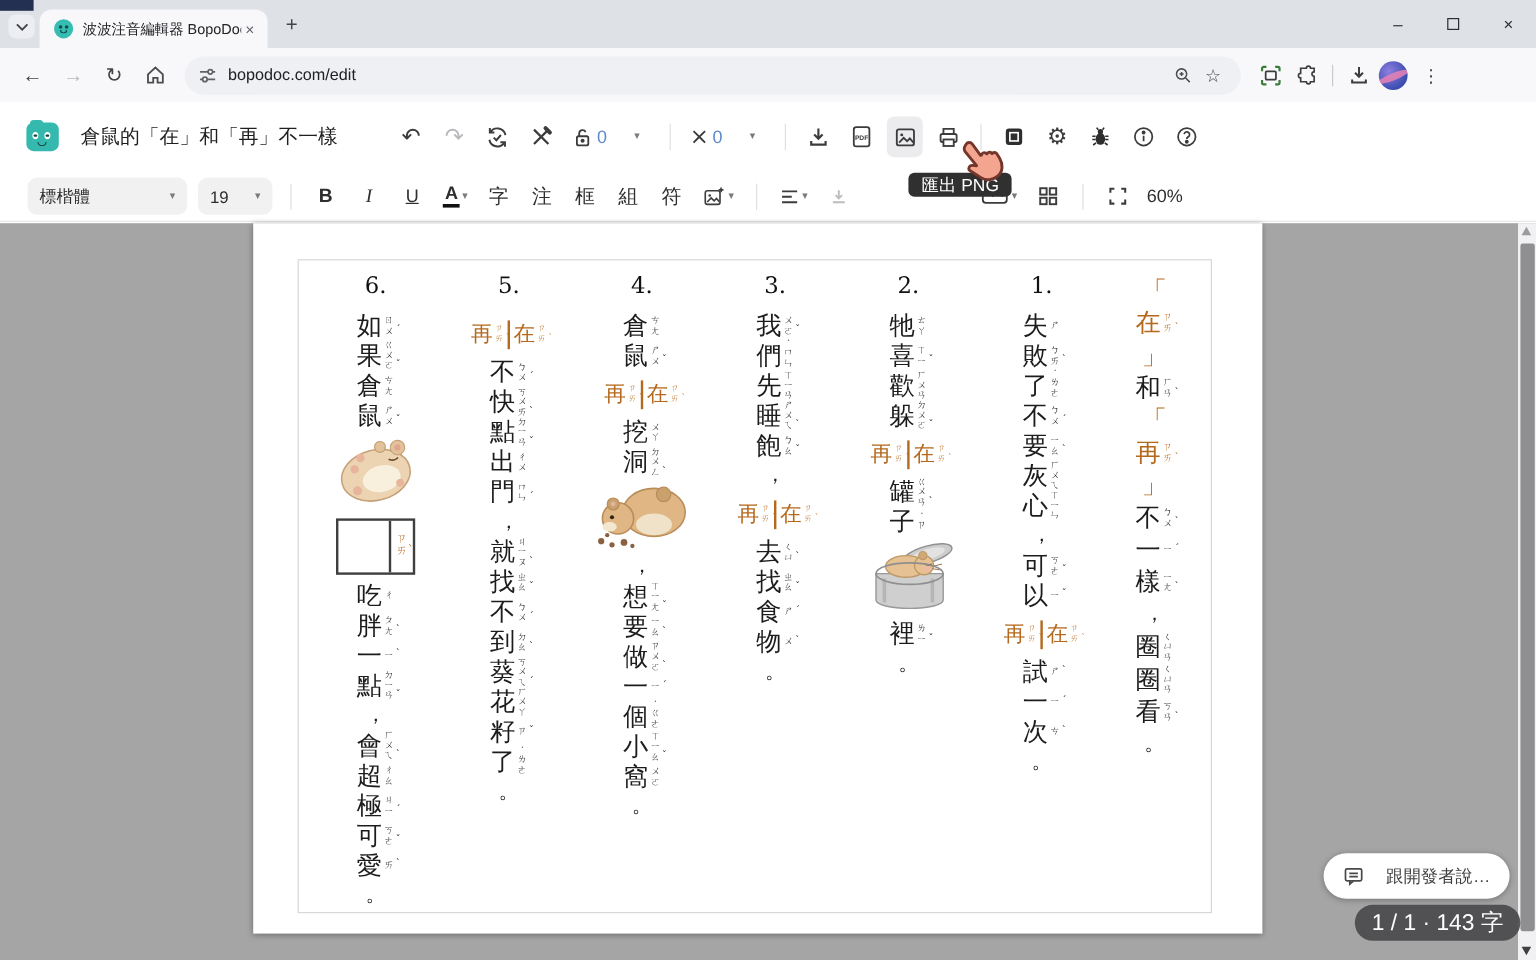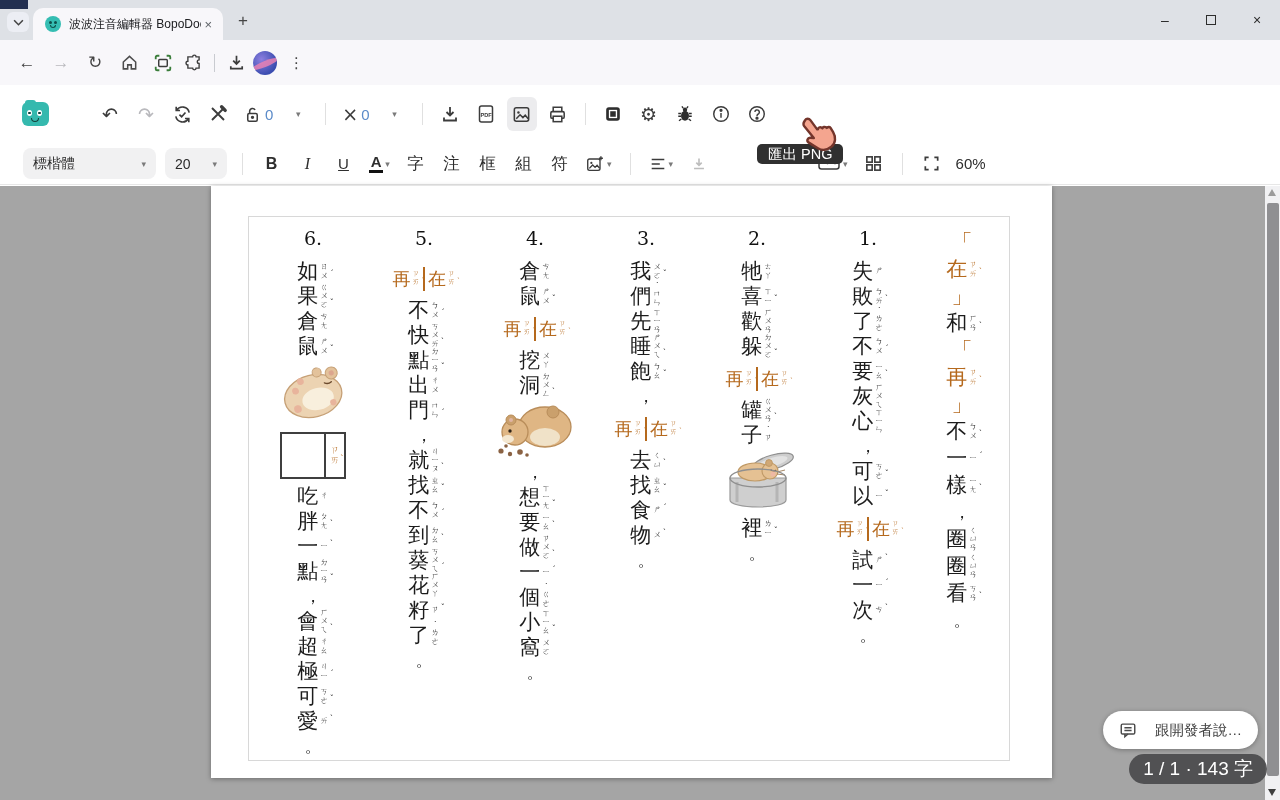--- a/index.html
+++ b/index.html
@@ -149,20 +149,37 @@
     <button class="navbtn">←</button>
     <button class="navbtn dis">→</button>
     <button class="navbtn">↻</button>
     <button class="navbtn">
       <span>
           <svg width="19" height="19" viewBox="0 0 20 20" fill="none" stroke="#4c4c4c" stroke-width="1.6">
             <path d="M3.5 9.5L10 3.5l6.5 6v7.2h-4.6v-4.2H8.1v4.2H3.5z"></path>
           </svg>
         </span>
     </button>
+    <div class="urlpill">
+      <span>
+          <svg width="18" height="18" viewBox="0 0 20 20" stroke="#5f6368" stroke-width="1.6" fill="#f8f7fa">
+            <path d="M3 6.5h14M3 13.5h14" fill="none"></path>
+            <circle cx="12.5" cy="6.5" r="2.1"></circle>
+            <circle cx="7.5" cy="13.5" r="2.1"></circle>
+          </svg>
+        </span>
+      <span class="urltext">bopodoc.com/edit</span>
+      <span class="pillicon">
+          <svg width="17" height="17" viewBox="0 0 20 20" fill="none" stroke="#4c4c4c" stroke-width="1.5">
+            <circle cx="9" cy="9" r="5"></circle>
+            <path d="M13 13l4 4M7 9h4M9 7v4"></path>
+          </svg>
+        </span>
+      <span class="pillicon star">☆</span>
+    </div>
     <div class="abar-right">
       <span class="pillicon">
           <svg width="20" height="20" viewBox="0 0 22 22" fill="none">
             <g stroke="#3a7d3a" stroke-width="2">
               <path d="M3 7V4.5A1.5 1.5 0 0 1 4.5 3H7M15 3h2.5A1.5 1.5 0 0 1 19 4.5V7M19 15v2.5a1.5 1.5 0 0 1-1.5 1.5H15M7 19H4.5A1.5 1.5 0 0 1 3 17.5V15"></path>
             </g>
             <rect x="6.3" y="7.2" width="9.4" height="7.6" rx="1" stroke="#3c3c3c" stroke-width="1.6"></rect>
           </svg>
         </span>
       <span class="pillicon">
@@ -180,20 +197,21 @@
       <span class="kebab">⋮</span>
     </div>
   </div>
 
   <div class="tb1">
     <span class="applogo">
         <i class="l"></i>
         <i class="r"></i>
         <u></u>
       </span>
+    <span class="doctitle">倉鼠的「在」和「再」不一樣</span>
     <div class="tools1">
       <button class="tbtn">
           <span class="glyph">↶</span>
         </button>
       <button class="tbtn dis">
           <span class="glyph">↷</span>
         </button>
       <button class="tbtn">
           <span>
             <svg width="21" height="21" viewBox="0 0 22 22" fill="none" stroke="#3c3c3c" stroke-width="1.7">
@@ -307,21 +325,21 @@
         </button>
     </div>
   </div>
 
   <div class="tb2">
     <div class="selbox fontsel">
       <span class="seltext">標楷體</span>
       <span class="caret">▾</span>
     </div>
     <div class="selbox sizesel">
-      <span class="seltext">20</span>
+      <span class="seltext">19</span>
       <span class="caret">▾</span>
     </div>
     <span class="tdiv"></span>
     <button class="fbtn b">B</button>
     <button class="fbtn i">I</button>
     <button class="fbtn u">U</button>
     <button class="fbtn">
       <span class="acol">
           <span class="al">A</span>
           <span class="abar"></span>

